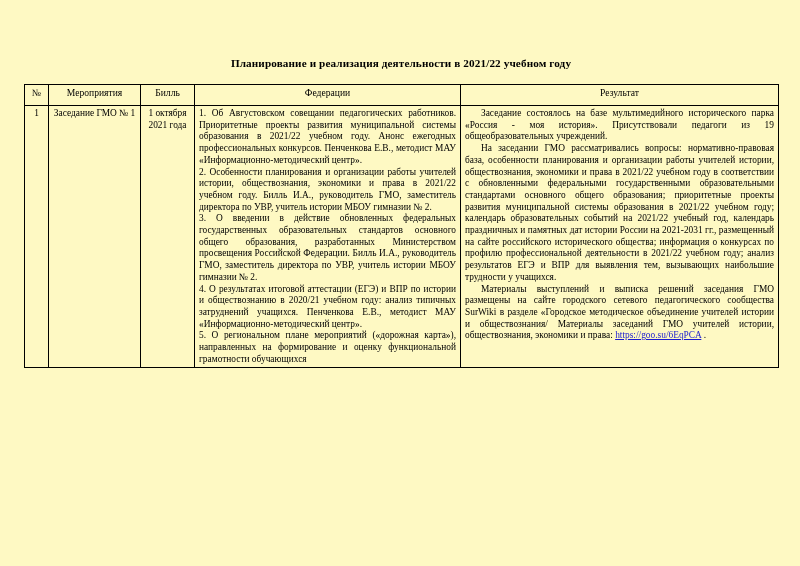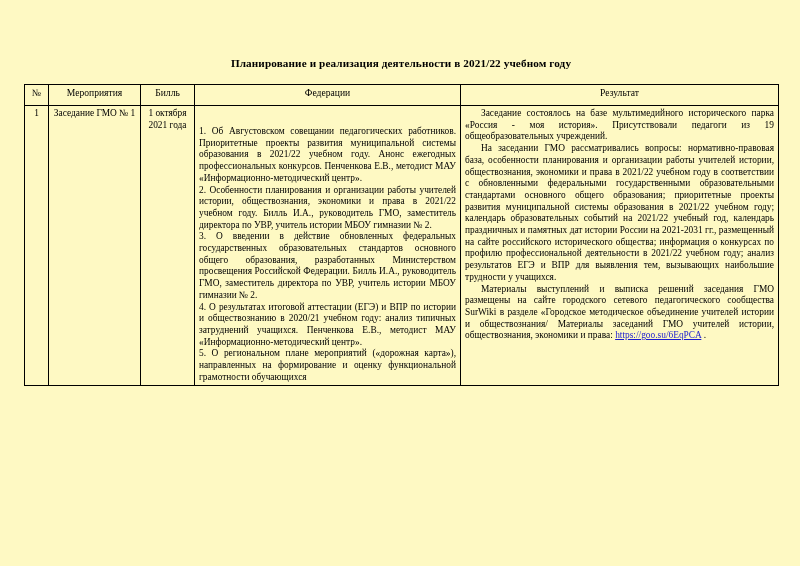--- a/index.html
+++ b/index.html
@@ -104,21 +104,20 @@
   }
   .doc-link {
     color: #1a1ad0;
     text-decoration: underline;
     margin-top: 24px;
   }
   .clip-last {
     display: block;
     max-height: 392px;
     overflow: hidden;
-    margin-top: 18px;
   }
 </style>
 </head>
 <body>
 
 <div class="page">
 
   <div class="doc-title">Планирование и реализация деятельности в 2021/22 учебном году</div>
 
   <table class="main-table">

